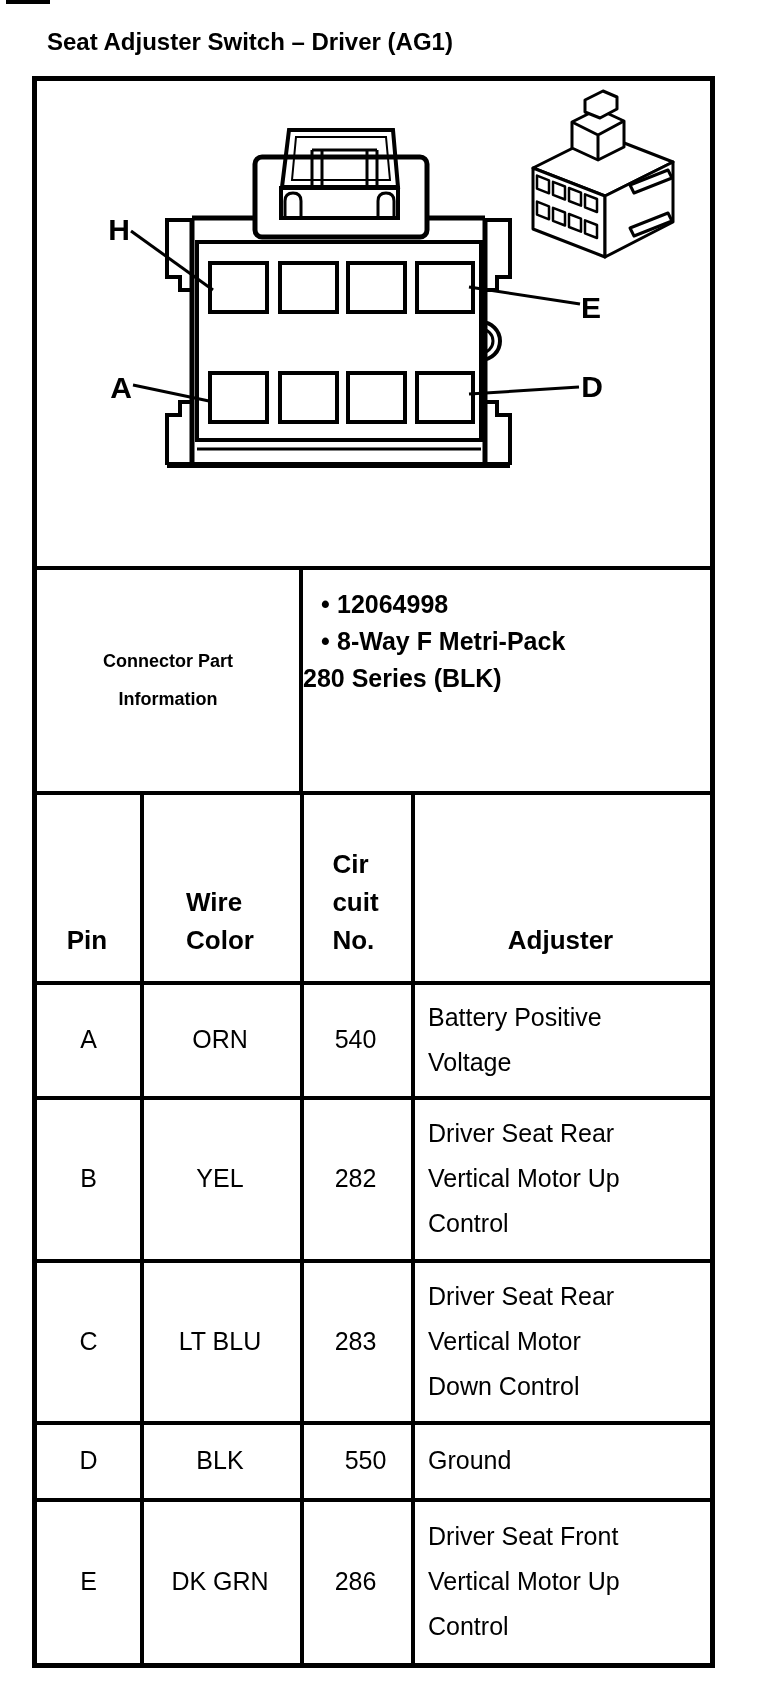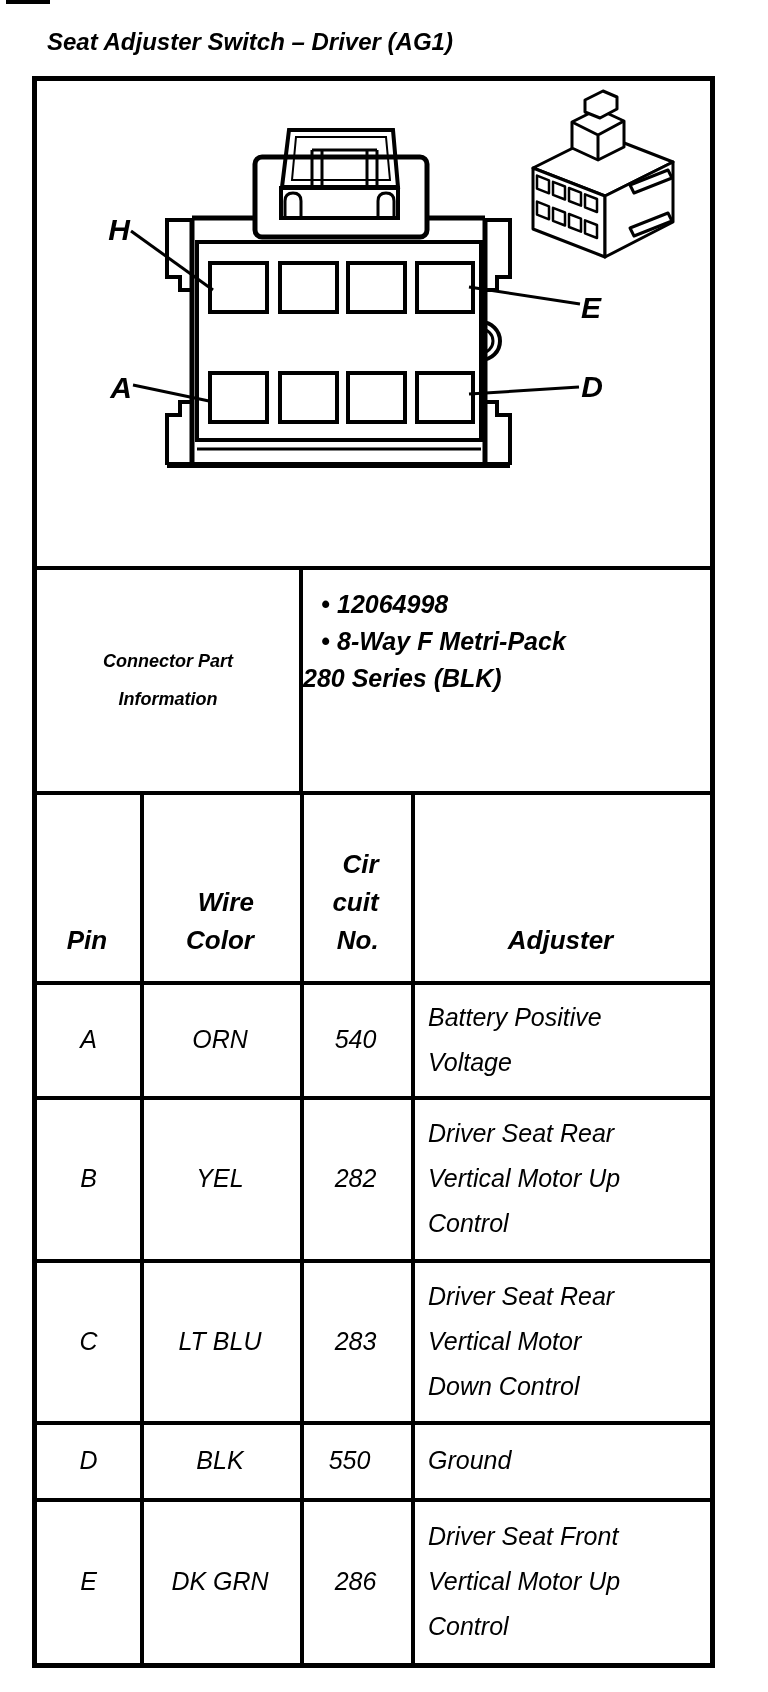--- a/index.html
+++ b/index.html
@@ -1,27 +1,27 @@
 <!DOCTYPE html>
 <html><head>
 <meta charset="utf-8">
 <style>
   html,body{margin:0;padding:0;background:#ffffff;}
   .page{position:relative;width:768px;height:1692px;background:#ffffff;color:#000;
-        font-family:"Liberation Sans", sans-serif;overflow:hidden;font-style:italic;}
+        font-family:"Liberation Sans", sans-serif;overflow:hidden;}
   .scan-artifact{position:absolute;left:6px;top:0;width:44px;height:4px;background:#000;}
   .title{position:absolute;left:47px;top:28px;font-size:24px;font-weight:bold;white-space:nowrap;}
   .box{position:absolute;left:32px;top:76px;width:683px;height:1592px;
        border:5px solid #000;box-sizing:border-box;}
   .hline{position:absolute;left:0;width:673px;height:4px;background:#000;}
   .vline{position:absolute;width:4px;background:#000;}
   .diagram{position:absolute;left:0;top:0;}
   .cell{position:absolute;box-sizing:border-box;}
   .center{display:flex;align-items:center;justify-content:center;text-align:center;}
-  .bottom{display:flex;align-items:flex-end;justify-content:center;text-align:right;padding-bottom:22px;}
+  .bottom{display:flex;align-items:flex-end;justify-content:center;text-align:left;padding-bottom:22px;}
   .pre{white-space:pre-line;}
   .hdr{font-weight:bold;font-size:26px;line-height:38px;}
   .data{font-size:25px;line-height:45px;}
   .fn{display:flex;flex-direction:column;justify-content:center;text-align:left;}
   .part-label{font-weight:bold;font-size:18px;line-height:38px;}
   .bullets{position:absolute;left:266px;top:505px;width:400px;
            font-weight:bold;font-size:25px;line-height:37px;}
   .bullet-item{display:flex;}
   .dot{width:34px;padding-left:18px;box-sizing:border-box;}
 </style>
@@ -159,21 +159,21 @@
 
     <div class="cell center data" style="left:0;top:1180px;width:103px;height:160px">C</div>
     <div class="cell center data" style="left:103px;top:1180px;width:160px;height:160px">LT BLU</div>
     <div class="cell center data" style="left:263px;top:1180px;width:111px;height:160px">283</div>
     <div class="cell fn data pre" style="left:391px;top:1180px;width:280px;height:160px">Driver Seat Rear
 Vertical Motor
 Down Control</div>
 
     <div class="cell center data" style="left:0;top:1342px;width:103px;height:75px">D</div>
     <div class="cell center data" style="left:103px;top:1342px;width:160px;height:75px">BLK</div>
-    <div class="cell center data" style="left:251px;top:1342px;width:123px;height:75px">550</div>
+    <div class="cell center data" style="left:267px;top:1342px;width:123px;height:75px">550</div>
     <div class="cell fn data pre" style="left:391px;top:1342px;width:280px;height:75px">Ground</div>
 
     <div class="cell center data" style="left:0;top:1419px;width:103px;height:163px">E</div>
     <div class="cell center data" style="left:103px;top:1419px;width:160px;height:163px">DK GRN</div>
     <div class="cell center data" style="left:263px;top:1419px;width:111px;height:163px">286</div>
     <div class="cell fn data pre" style="left:391px;top:1419px;width:280px;height:163px">Driver Seat Front
 Vertical Motor Up
 Control</div>
 
   </div>

